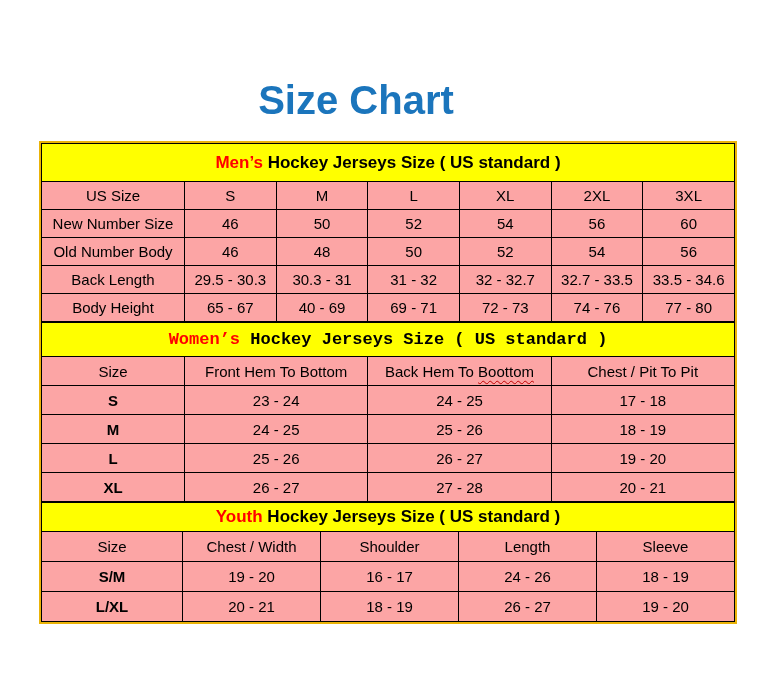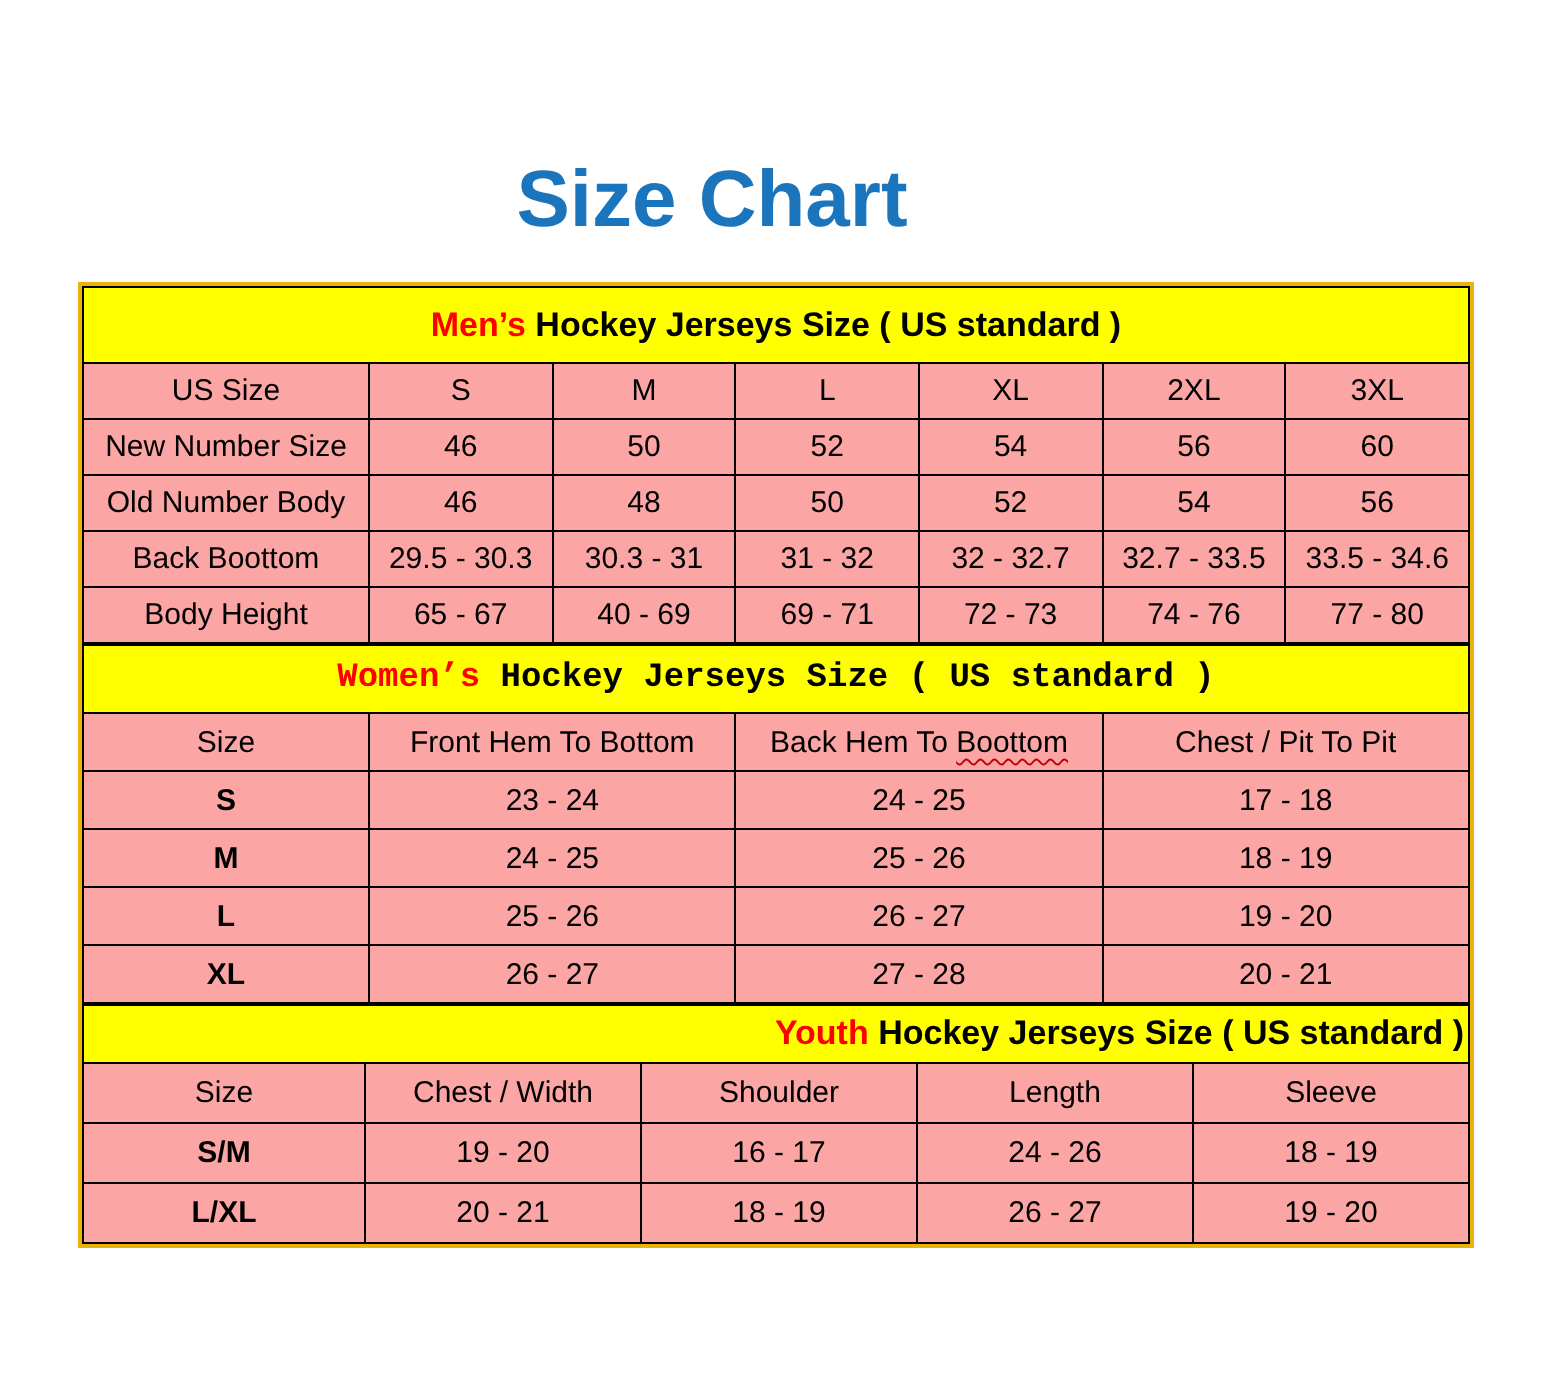--- a/index.html
+++ b/index.html
@@ -49,21 +49,21 @@
   }
   .hl { color: #FF0000; }
   tr.head td { font-weight: normal; }
   td.lbl-bold { font-weight: bold; }
   
   .mens td   { height: 27px; }
   .mens tr.band td   { height: 37px; }
   .womens td { height: 28px; }
   .womens tr.band td { height: 33px; font-family: Liberation Mono, monospace; }
   .youth td  { height: 29px; }
-  .youth tr.band td  { height: 28px; text-align: right; }
+  .youth tr.band td  { height: 28px; }
   
   .sq {
     text-decoration: underline;
     text-decoration-style: wavy;
     text-decoration-color: #C00000;
     text-decoration-thickness: 1px;
     text-underline-offset: 3px;
   }
   col.c-label { width: 143px; }
   col.c-label-y { width: 141px; }
@@ -113,21 +113,21 @@
     <tr>
       <td>Old Number Body</td>
       <td>46</td>
       <td>48</td>
       <td>50</td>
       <td>52</td>
       <td>54</td>
       <td>56</td>
     </tr>
     <tr>
-      <td>Back Boottom</td>
+      <td>Back Length</td>
       <td>29.5 - 30.3</td>
       <td>30.3 - 31</td>
       <td>31 - 32</td>
       <td>32 - 32.7</td>
       <td>32.7 - 33.5</td>
       <td>33.5 - 34.6</td>
     </tr>
     <tr>
       <td>Body Height</td>
       <td>65 - 67</td>

